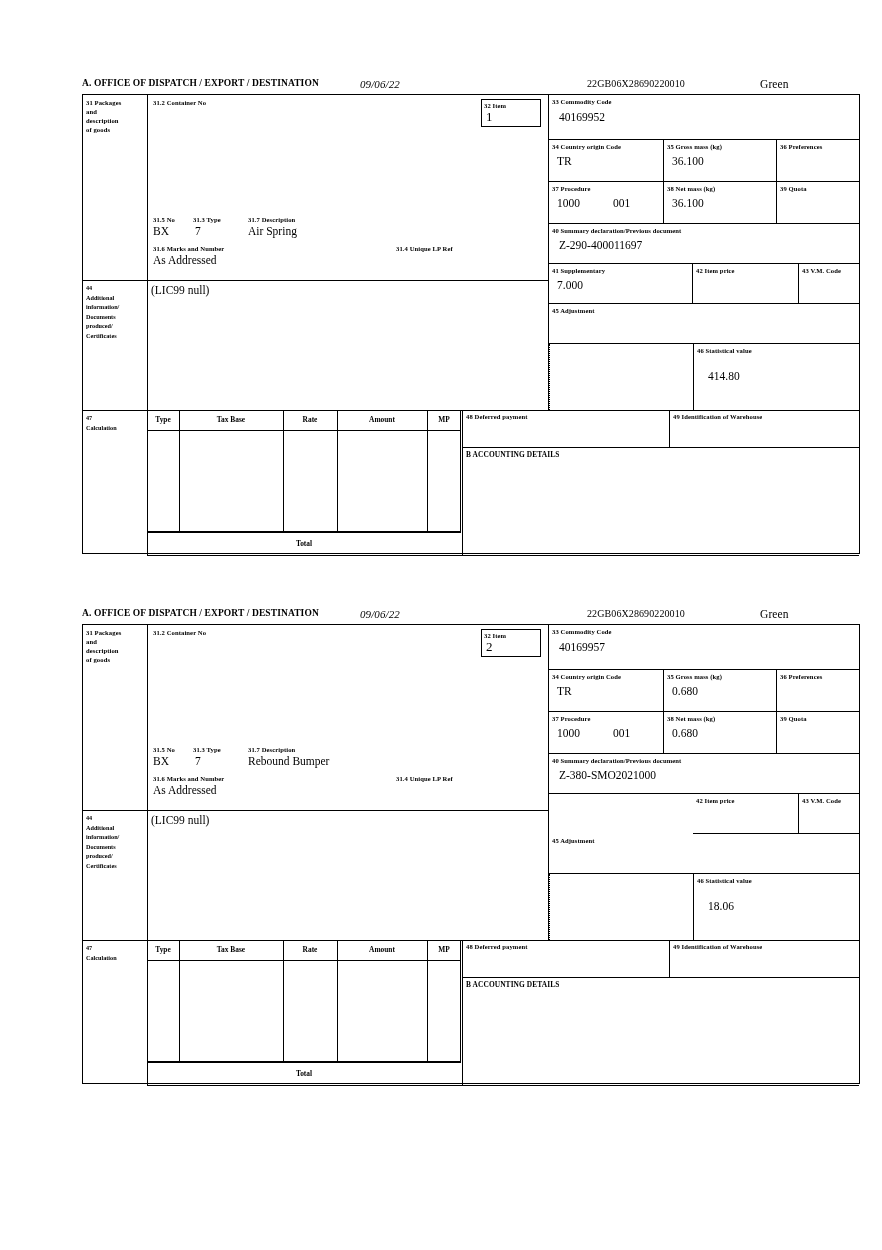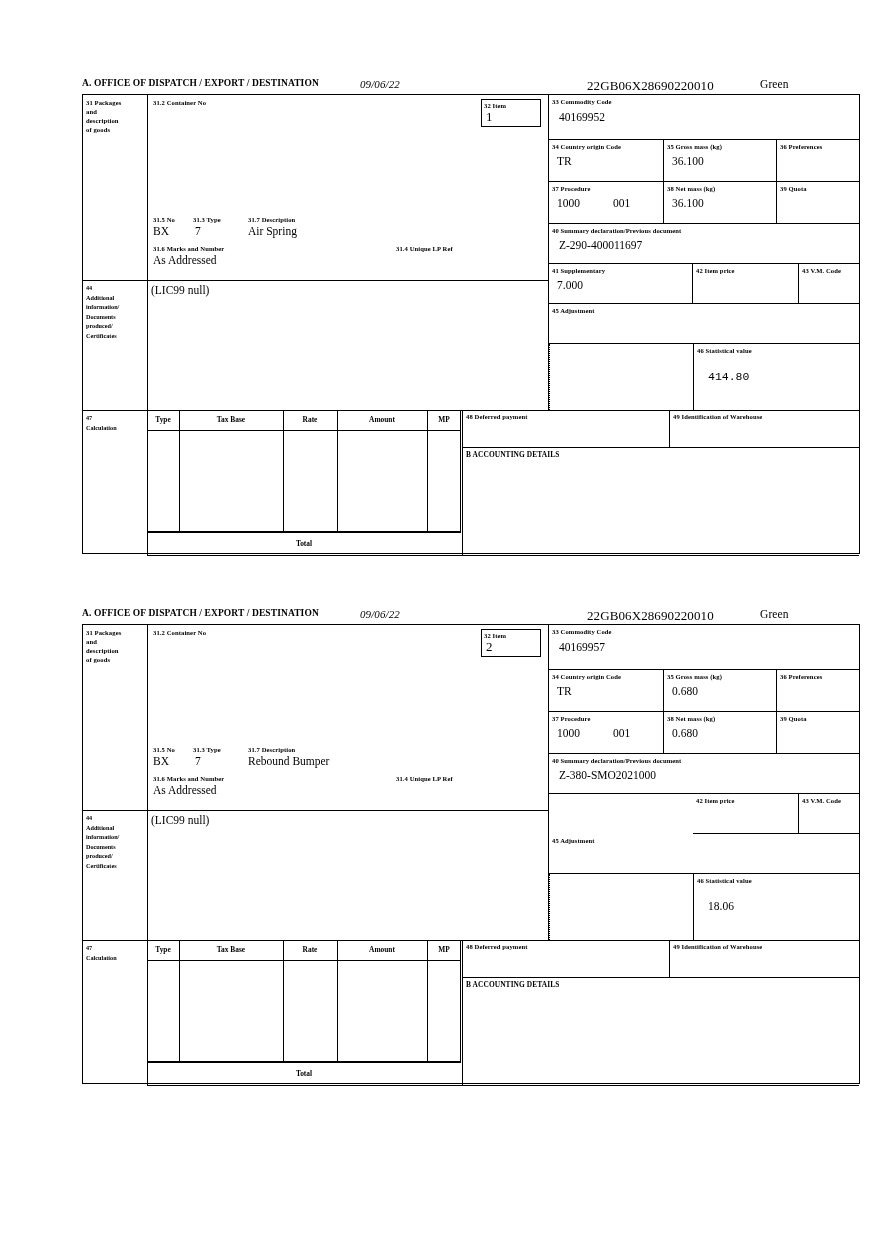--- a/index.html
+++ b/index.html
@@ -46,21 +46,21 @@
     left: 278px;
     top: 0;
     font-size: 11px;
     font-weight: normal;
     font-style: italic;
   }
   .hdr .mrn {
     position: absolute;
     left: 505px;
     top: 0;
-    font-size: 13px;
+    font-size: 10px;
     font-weight: normal;
   }
   .hdr .lane {
     position: absolute;
     left: 678px;
     top: 0;
     font-size: 11.5px;
     font-weight: normal;
   }
 
@@ -268,21 +268,21 @@
       </div>
 
       <div class="c bb" style="left:466px; top:209px; width:310px; height:40px;">
         <div class="lbl pad2">45 Adjustment</div>
         <div class="val" style="padding-left:8px; padding-top:3px;"></div>
       </div>
 
       <div class="dotted-v" style="left:466px; top:249px; height:66px;"></div>
       <div class="c" style="left:610px; top:249px; width:166px; height:66px; border-left:1px solid #000;">
         <div class="lbl pad2">46 Statistical value</div>
-        <div class="val" style="padding-left:14px; padding-top:14px;font-family:Liberation Mono, monospace;">414.80</div>
+        <div class="val" style="padding-left:14px; padding-top:14px;">414.80</div>
       </div>
 
       <div class="tbl47" style="left:64px; top:315px; width:712px; height:145px;">
 
         <div style="position:absolute; left:0; top:0; width:314px; height:122px; border:1px solid #000; border-top:none; box-sizing:border-box;"></div>
 
         <div style="position:absolute; left:0; top:20px; width:314px; border-top:1px solid #000;"></div>
 
         <div style="position:absolute; left:0; top:122px; width:314px; border-top:1px solid #000;"></div>
 

